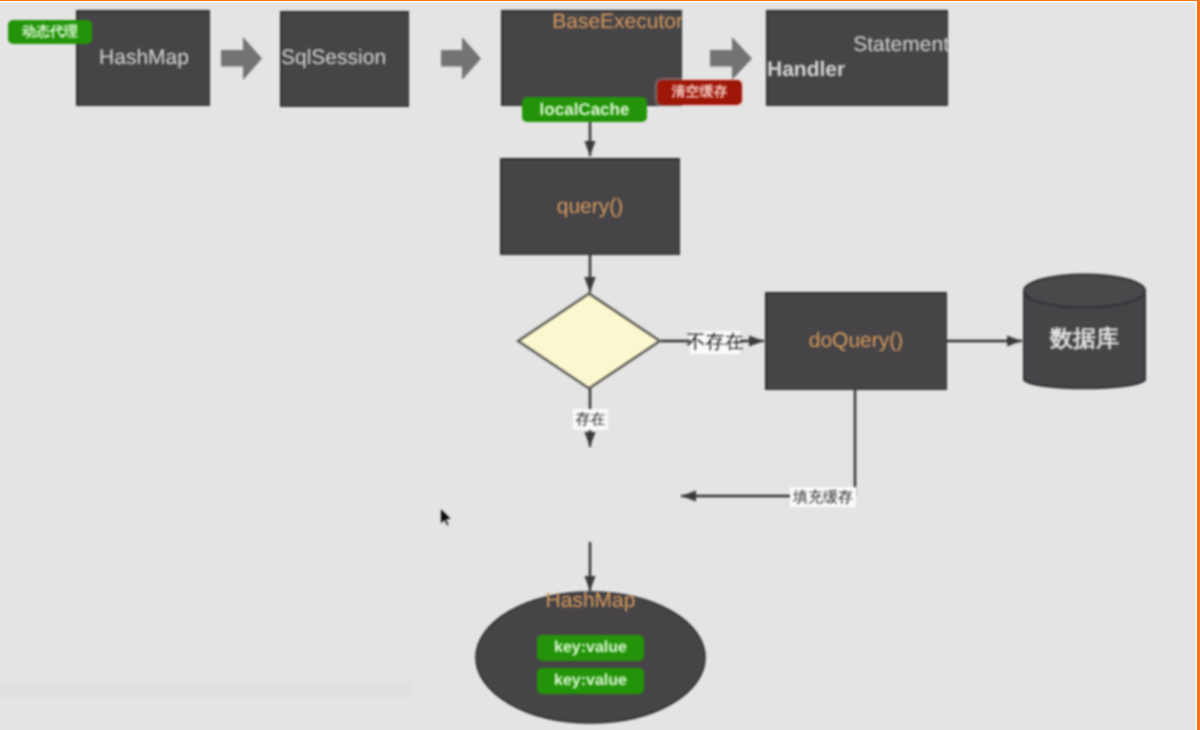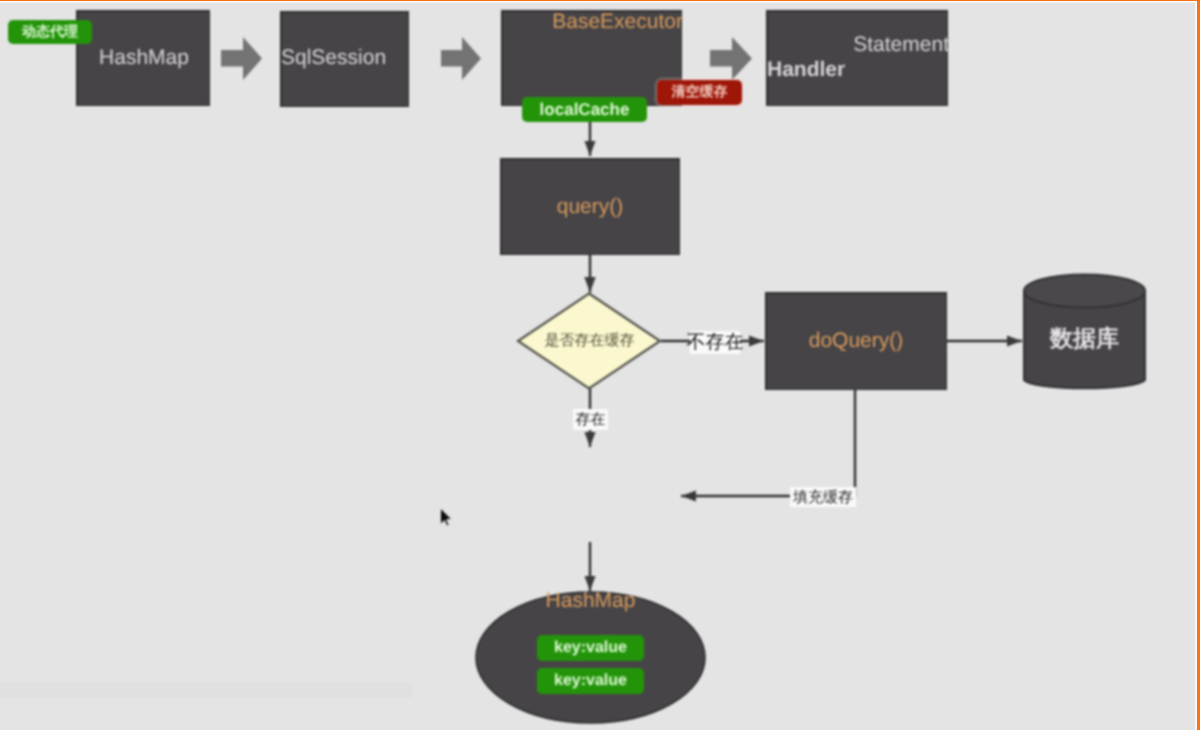--- a/index.html
+++ b/index.html
@@ -106,23 +106,20 @@
     <span style="position:absolute;left:0;top:46px;width:182px;text-align:left;line-height:26px;font-weight:bold;">Handler</span>
   </div>
 
   <div class="node box" style="left:500px;top:157px;width:180px;height:97px;">
     <span class="box-title-orange" style="font-size:21px;">query()</span>
   </div>
 
   <svg class="lay" viewBox="0 0 1195 727">
     <path d="M589,292.5 L660,340 L589,387.5 L518,340 z" fill="#fbf8cf" stroke="#51504a" stroke-width="2.2"></path>
   </svg>
-  <div class="node" style="left:518px;top:327px;width:143px;height:26px;display:flex;align-items:center;justify-content:center;">
-    <span style="font-size:15px;color:#4c4b37;letter-spacing:0px;">是否存在缓存</span>
-  </div>
 
   <div class="node box" style="left:765px;top:291px;width:182px;height:98px;">
     <span class="box-title-orange" style="font-size:21px;">doQuery()</span>
   </div>
 
   <svg class="lay" viewBox="0 0 1195 727">
     <g>
       <path d="M1024,290 L1024,379 A61,9.5 0 0 0 1145,379 L1145,290 z" fill="#464447" stroke="#343236" stroke-width="2"></path>
       <ellipse cx="1084.5" cy="290" rx="60.5" ry="16.5" fill="#4a484b" stroke="#343236" stroke-width="2"></ellipse>
     </g>

